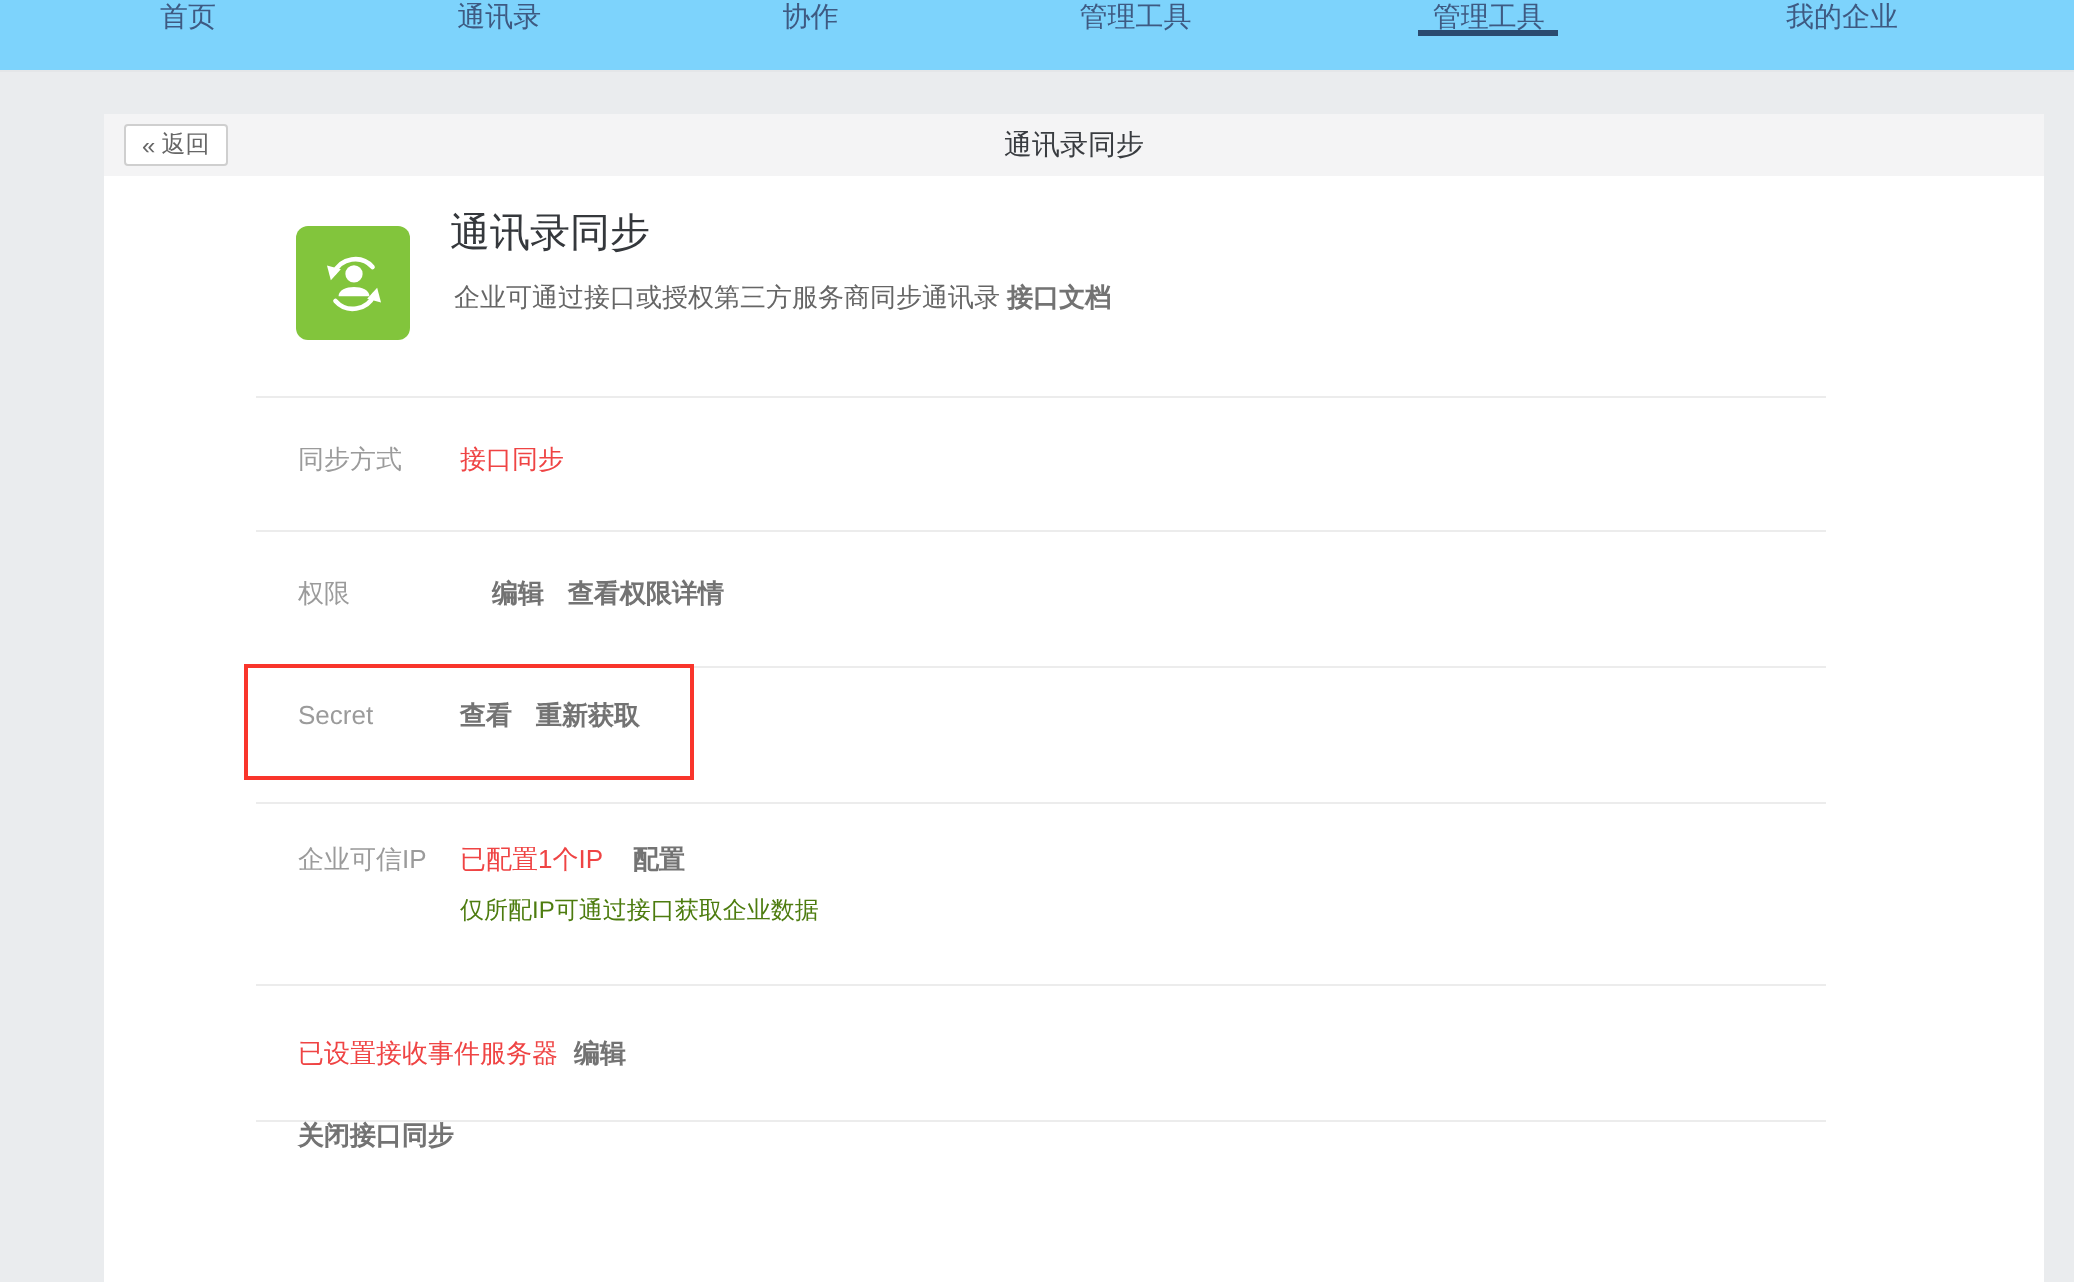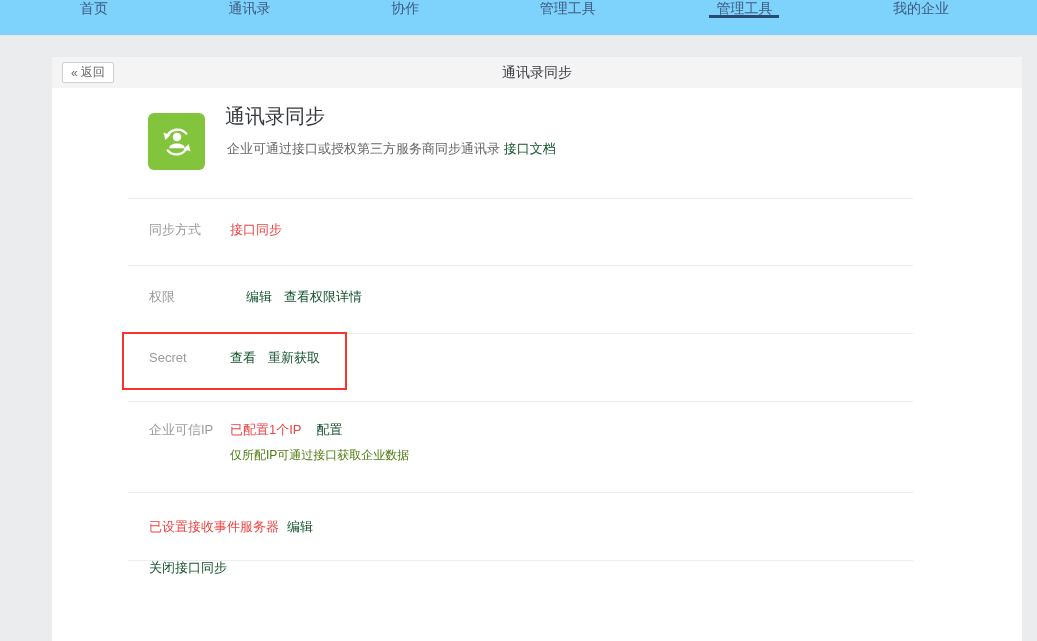--- a/index.html
+++ b/index.html
@@ -30,21 +30,21 @@
 
   
   .app-icon { position:absolute; left:96px; top:56px; width:57px; height:57px;
     border-radius:6px; background:#82c53c; display:flex;
     align-items:center; justify-content:center; }
   .app-title { position:absolute; left:173px; top:46px; font-size:20px;
     color:#35383c; }
   .app-desc { position:absolute; left:175px; top:83px; font-size:13px;
     color:#666; }
 
-  a.lnk { color:#14532d; text-decoration:none; cursor:pointer; }
+  a.lnk { color:#737373; text-decoration:none; cursor:pointer;font-weight:bold; }
 
   .divider { position:absolute; left:76px; width:785px; height:1px;
     background:#ececec; }
 
   
   .row { position:absolute; left:97px; font-size:13px; color:#333;
     display:flex; align-items:baseline; line-height:18px; }
   .row .lbl { display:inline-block; width:81px; color:#9b9b9b; }
   .row .val { color:#ef4444; }
   .gap16 { display:inline-block; width:16px; }

